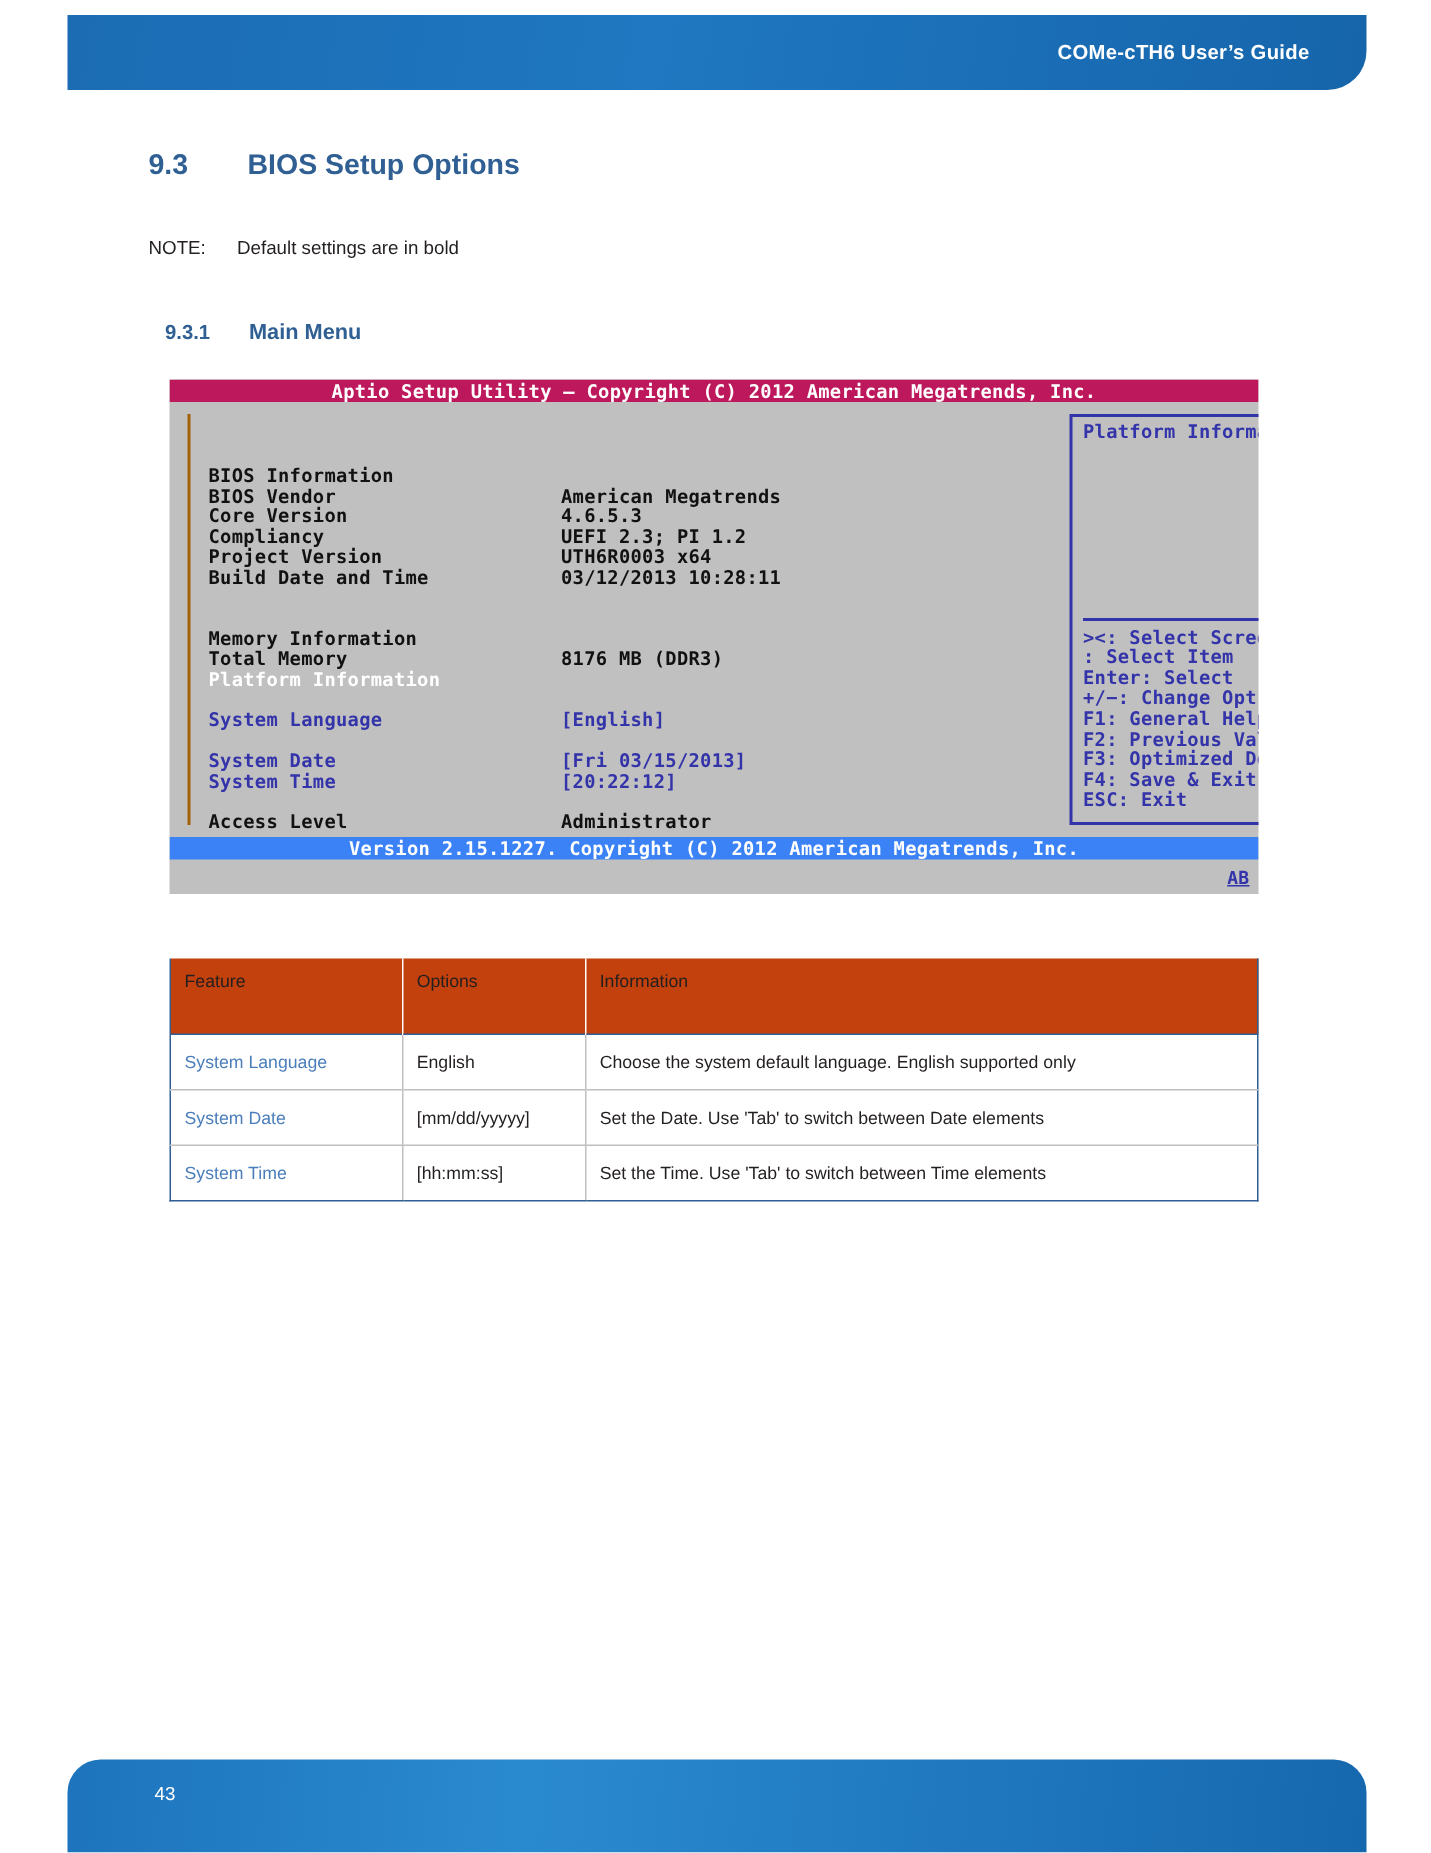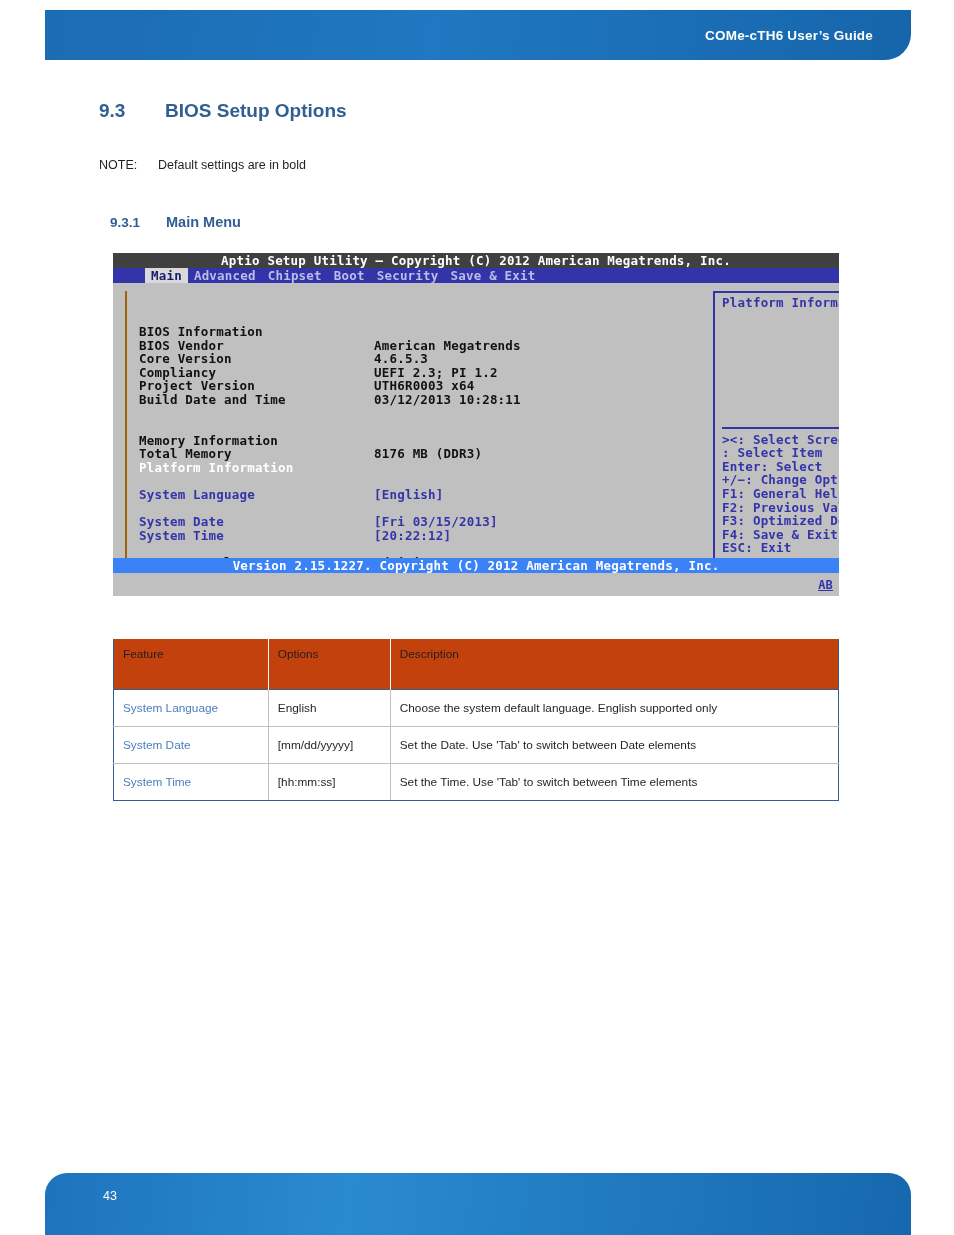--- a/index.html
+++ b/index.html
@@ -76,21 +76,21 @@
     font-family: "DejaVu Sans Mono", "Liberation Mono", monospace;
     font-size: 12.5px;
     line-height: 13.6px;
     font-weight: bold;
     letter-spacing: 0.2px;
     color: #111111;
     overflow: hidden;
   }
   .bios-titlebar {
     height: 15px;
-    background: #404040;
+    background: #be185d;
     color: #ffffff;
     text-align: center;
     line-height: 15px;
     white-space: nowrap;
   }
   .bios-menubar {
     height: 15px;
     background: #3333aa;
     color: #bdbde8;
     display: flex;
@@ -256,28 +256,20 @@
 
 <div class="h2-row">
   <span class="h2-num">9.3.1</span>
   <span class="h2-text">Main Menu</span>
 </div>
 
 <div class="bios">
 
   <div class="bios-titlebar">Aptio Setup Utility – Copyright (C) 2012 American Megatrends, Inc.</div>
 
-  <div class="bios-menubar" id="bios-menubar">
-      <span class="mi active">Main</span>
-      <span class="mi">Advanced</span>
-      <span class="mi">Chipset</span>
-      <span class="mi">Boot</span>
-      <span class="mi">Security</span>
-      <span class="mi">Save &amp; Exit</span>
-    </div>
 
   <div class="bios-body">
 
     <div class="bios-left">
       <div class="bios-left-inner">
         <div class="brow section-head">
           <span class="k">BIOS Information</span>
         </div>
         <div id="bios-info-rows">
             <div class="brow ">
@@ -377,21 +369,21 @@
 <table class="dtable">
   <colgroup>
       <col class="c1">
       <col class="c2">
       <col class="c3">
     </colgroup>
   <thead>
     <tr id="dtable-head-row">
         <th>Feature</th>
         <th>Options</th>
-        <th>Description</th>
+        <th>Information</th>
       </tr>
   </thead>
   <tbody id="dtable-body">
       <tr>
         <td><span class="feat-link">System Language</span></td>
         <td>English</td>
         <td>Choose the system default language.  English supported only</td>
       </tr>
       <tr>
         <td><span class="feat-link">System Date</span></td>

